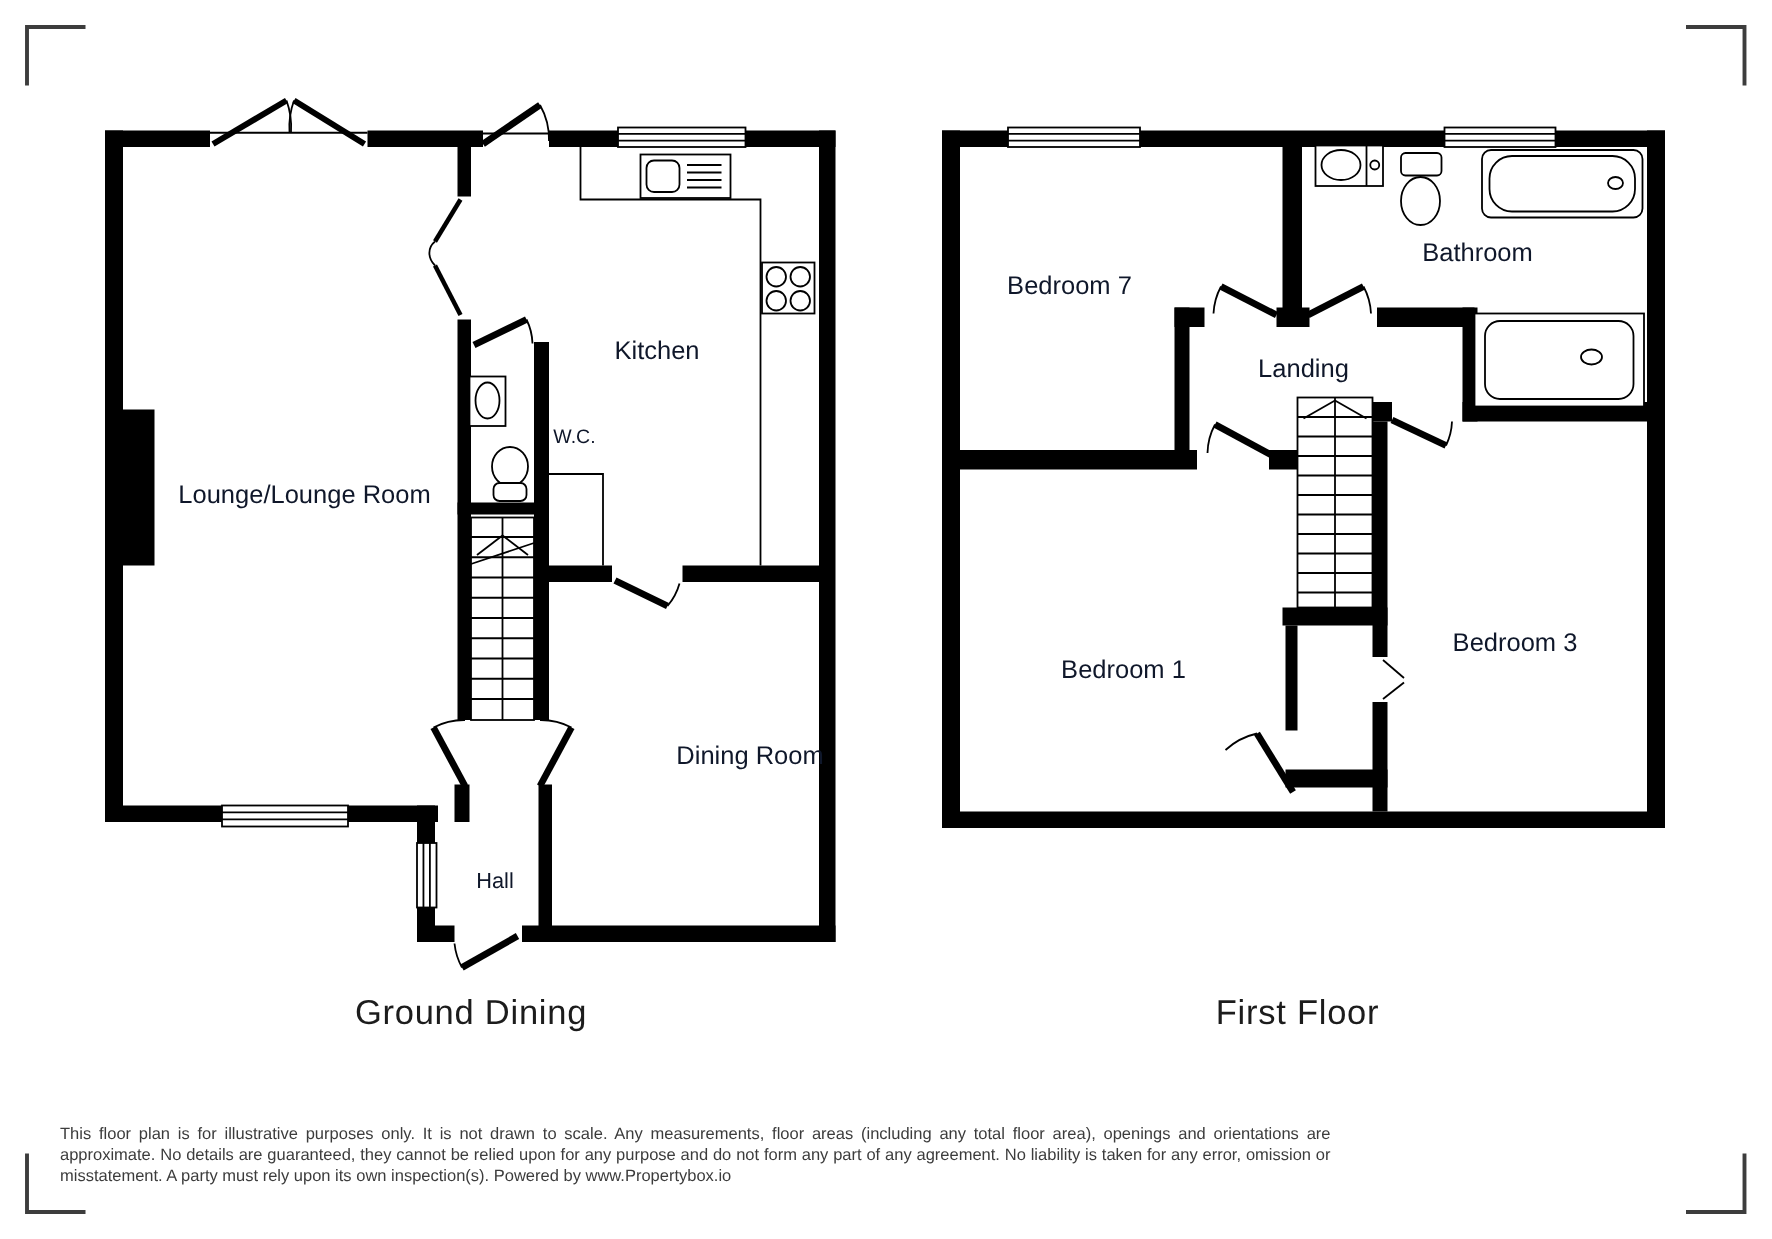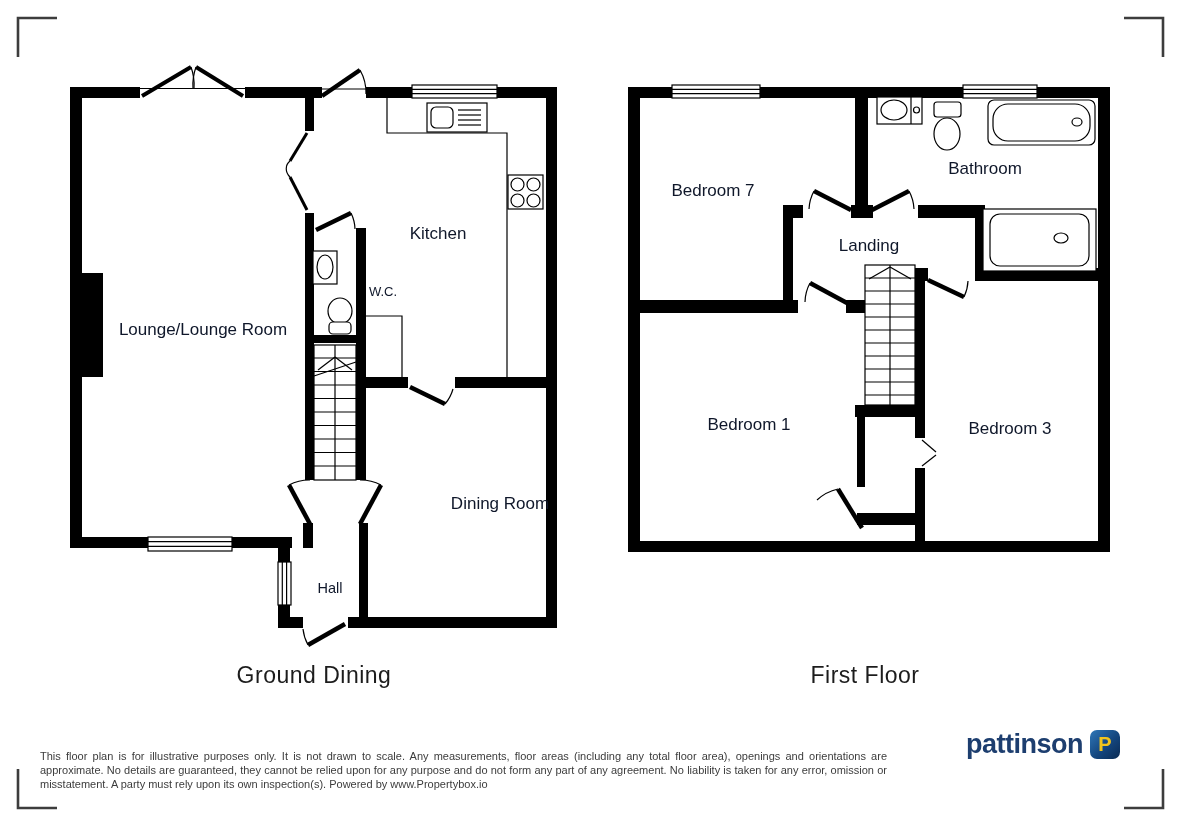--- a/index.html
+++ b/index.html
@@ -278,28 +278,22 @@
 
   <div class="room-label" style="left:203px;top:330px;">Lounge/Lounge Room</div>
   <div class="room-label" style="left:438px;top:234px;">Kitchen</div>
   <div class="room-label small" style="left:335px;top:291px;margin-left:48px;">W.C.</div>
   <div class="room-label" style="left:472px;top:504px;margin-left:28px;">Dining Room</div>
   <div class="room-label med" style="left:330px;top:588px;">Hall</div>
 
   <div class="room-label" style="left:713px;top:191px;">Bedroom 7</div>
   <div class="room-label" style="left:985px;top:169px;">Bathroom</div>
   <div class="room-label" style="left:869px;top:246px;">Landing</div>
-  <div class="room-label" style="left:749px;top:425px;text-align:right;">Bedroom 1</div>
+  <div class="room-label" style="left:749px;top:447px;text-align:right;">Bedroom 1</div>
   <div class="room-label" style="left:1010px;top:409px;margin-top:20px;">Bedroom 3</div>
 
   <div class="floor-title" style="left:314px;top:675px;">Ground Dining</div>
   <div class="floor-title" style="left:865px;top:675px;text-align:right;">First Floor</div>
 
   <div id="disclaimer">This floor plan is for illustrative purposes only. It is not drawn to scale. Any measurements, floor areas (including any total floor area), openings and orientations are approximate. No details are guaranteed, they cannot be relied upon for any purpose and do not form any part of any agreement. No liability is taken for any error, omission or misstatement. A party must rely upon its own inspection(s). Powered by www.Propertybox.io</div>
 
-  <div id="logo">
-    <span class="wordmark">pattinson</span>
-    <span class="badge">
-      <span>P</span>
-    </span>
-  </div>
 
 </div>
 
 </body></html>

